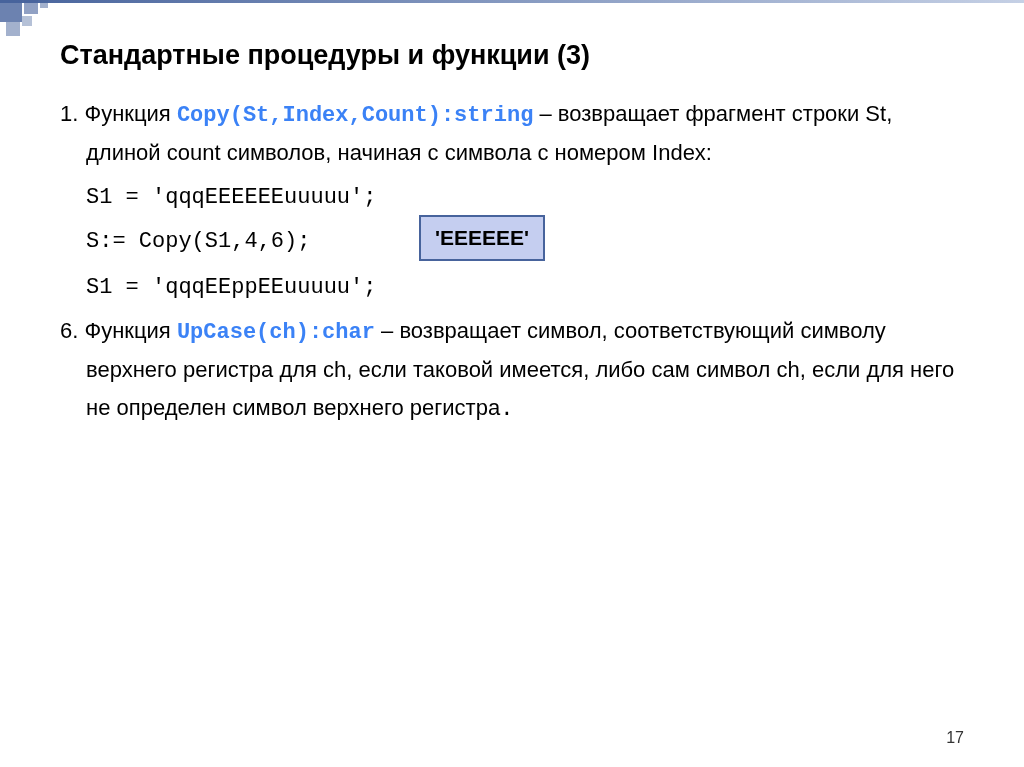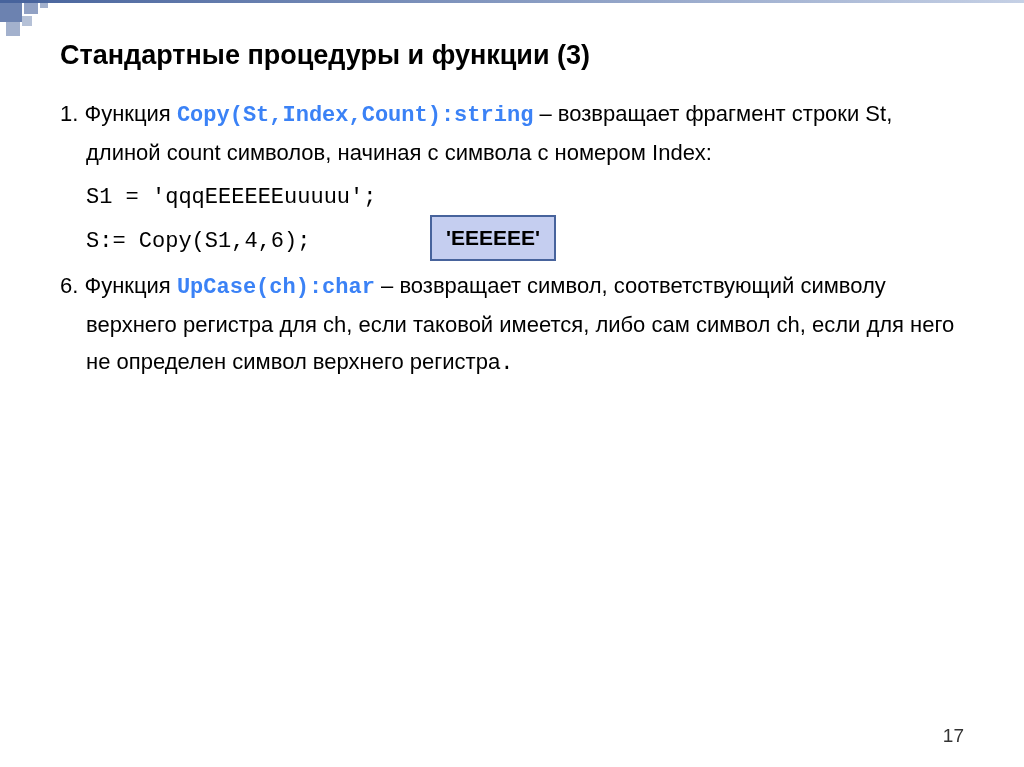--- a/index.html
+++ b/index.html
@@ -81,34 +81,34 @@
       background: #c5cef0;
       border: 2px solid #47639c;
       padding: 3px 14px;
       font-family: Arial, sans-serif;
       font-size: 21px;
       font-weight: bold;
       color: #000;
       position: absolute;
     }
     .box1 {
-      left: 370px;
+      left: 359px;
       top: -6px;
       text-align: center;
     }
     .box2 {
       left: 348px;
       top: -1px;
       padding: 3px 16px;
     }
     .page-number {
       position: absolute;
       bottom: 20px;
       right: 60px;
-      font-size: 19px;
+      font-size: 16px;
       color: #333;
     }
   </style>
 </head>
 <body>
 
 <div class="gradient-bar"></div>
 <div class="corner-decoration">
   <div class="square sq1"></div>
   <div class="square sq2"></div>
@@ -129,20 +129,23 @@
       <div class="code-line">
         <span class="code-black">S1 = 'qqqEEEEEEuuuuu';</span>
       </div>
       <div class="code-line" style="position:relative;">
         <span class="code-black">S:= Copy(S1,4,6);</span>
         <span class="result-box box1">'EEEEEE'</span>
       </div>
     </div>
 
     <div class="item">
+      <div class="code-line">
+        <span class="code-black">S1 = 'qqqEEppEEuuuuu';</span>
+      </div>
     </div>
 
     <div class="item">
       <div class="item-text">
         <span>6. Функция </span><span class="code-blue">UpCase(ch):char</span><span> – возвращает символ, соответствующий символу верхнего регистра для ch, если таковой имеется, либо сам символ ch, если для него не определен символ верхнего регистра</span><span class="code-black">.</span>
       </div>
     </div>
 
   </div>
 </div>

